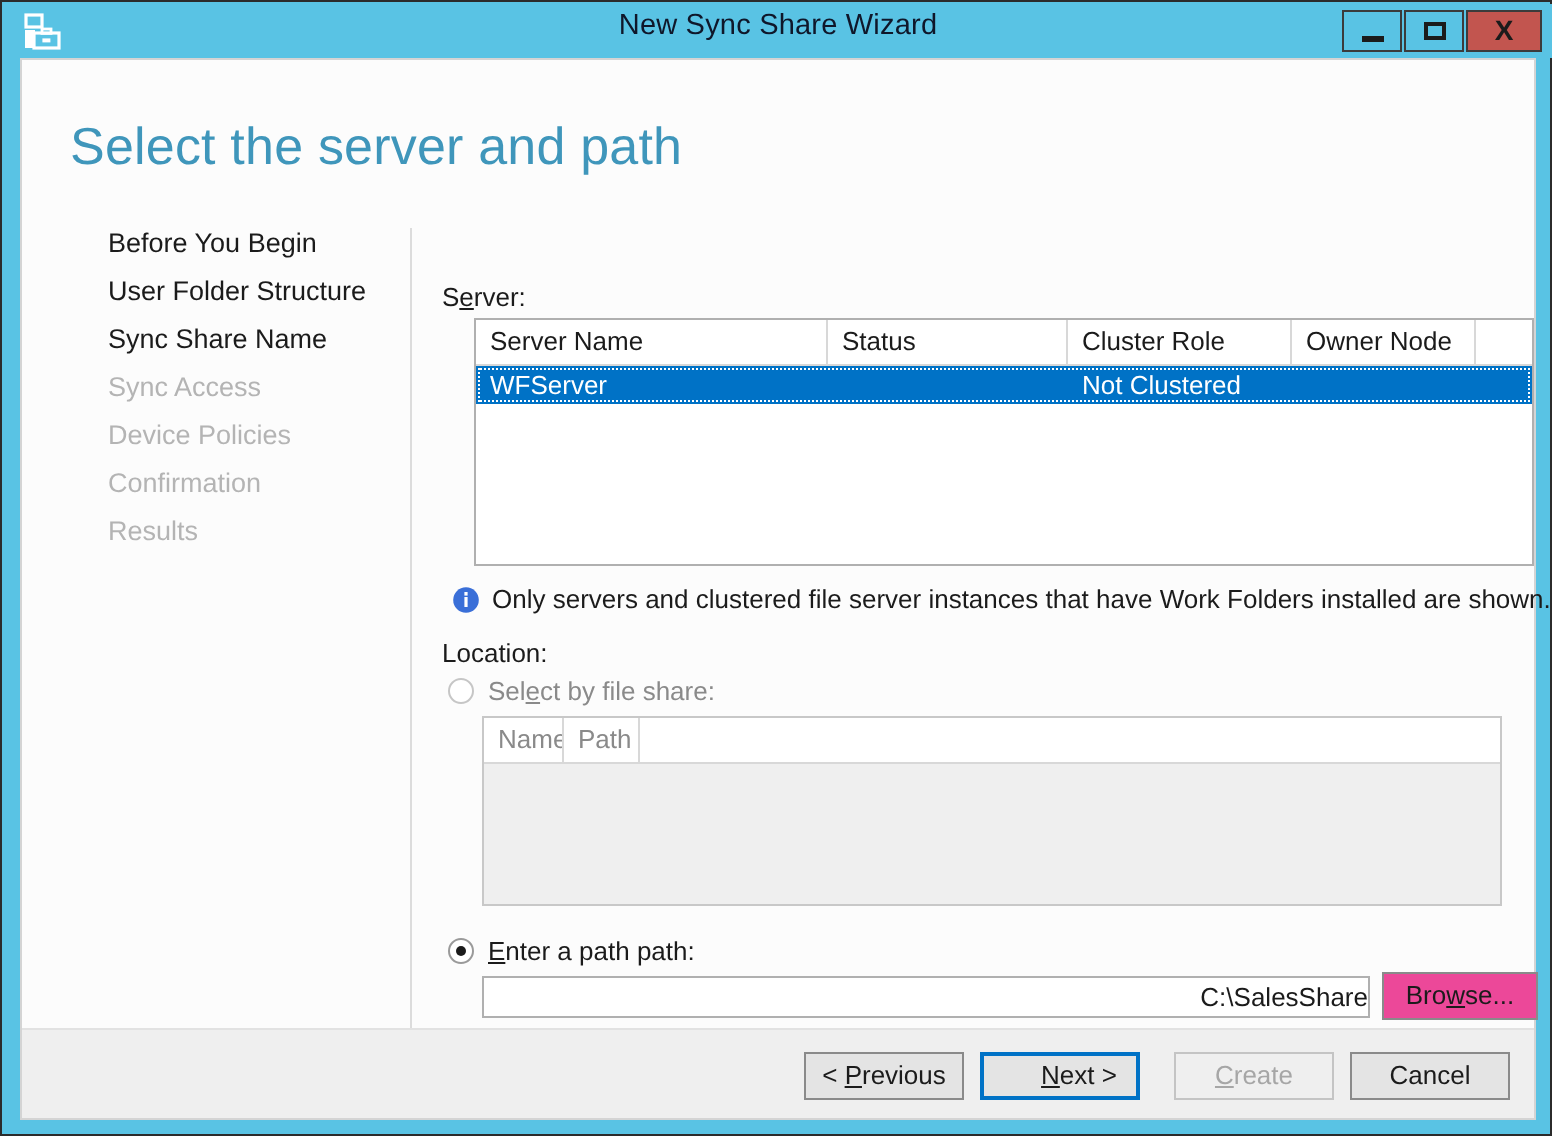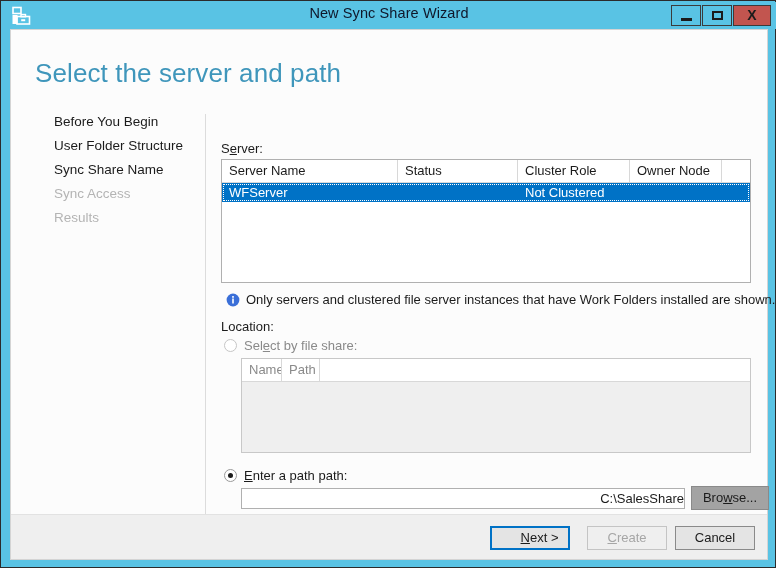--- a/index.html
+++ b/index.html
@@ -136,21 +136,21 @@
     color: #1b1b1b;
     white-space: nowrap;
   }
   .field-label.dim { color: #8a8a8a; }
   .acc { text-decoration: underline; }
 
   
   #server-label { position: absolute; left: 0px; top: 31px; }
   #server-list {
     position: absolute;
-    left: 0px; top: 49px;
+    left: 16px; top: 49px;
     width: 530px; height: 124px;
     box-sizing: border-box;
     border: 1px solid #b0b0b0;
     background: #ffffff;
     overflow: hidden;
   }
   .lv-header {
     display: flex;
     height: 22px;
     background: #ffffff;
@@ -269,21 +269,21 @@
     white-space: nowrap;
     overflow: hidden;
     text-align: right;
   }
   #browse-button {
     position: absolute;
     left: 470px; top: 376px;
     width: 78px; height: 24px;
     box-sizing: border-box;
     border: 1px solid #8a8a8a;
-    background: #a3a3a3;
+    background: #ec4899;
     text-align: center;
     line-height: 22px;
     font-size: 13px;
     color: #1b1b1b;
     cursor: default;
   }
 
   
   #content-sep {
     position: absolute;
@@ -354,20 +354,22 @@
 
   <div id="client">
 
     <div id="page-heading">Select the server and path</div>
 
     <div id="sidebar">
         <div class="nav-item"><span>Before You Begin</span></div>
         <div class="nav-item"><span>User Folder Structure</span></div>
         <div class="nav-item"><span>Sync Share Name</span></div>
         <div class="nav-item disabled"><span>Sync Access</span></div>
+        <div class="nav-item disabled"><span>Device Policies</span></div>
+        <div class="nav-item disabled"><span>Confirmation</span></div>
         <div class="nav-item disabled"><span>Results</span></div>
       </div>
     <div id="sidebar-divider"></div>
 
     <div id="main">
 
       <div class="field-label" id="server-label">
         <span>S</span><span class="acc">e</span><span>rver:</span>
       </div>
 
@@ -429,18 +431,19 @@
 
       <div id="browse-button">
         <span>Bro</span><span class="acc">w</span><span>se...</span>
       </div>
 
     </div>
 
     <div id="content-sep"></div>
     <div id="footer">
       <div class="footer-btn default" id="btn-next"><span class="acc">N</span><span>ext &gt;</span></div>
+      <div class="footer-btn" id="btn-previous"><span>&lt; </span><span class="acc">P</span><span>revious</span></div>
       <div class="footer-btn disabled" id="btn-create"><span class="acc">C</span><span>reate</span></div>
       <div class="footer-btn" id="btn-cancel"><span>Cancel</span></div>
     </div>
 
   </div>
 </div>
 
 </body></html>

